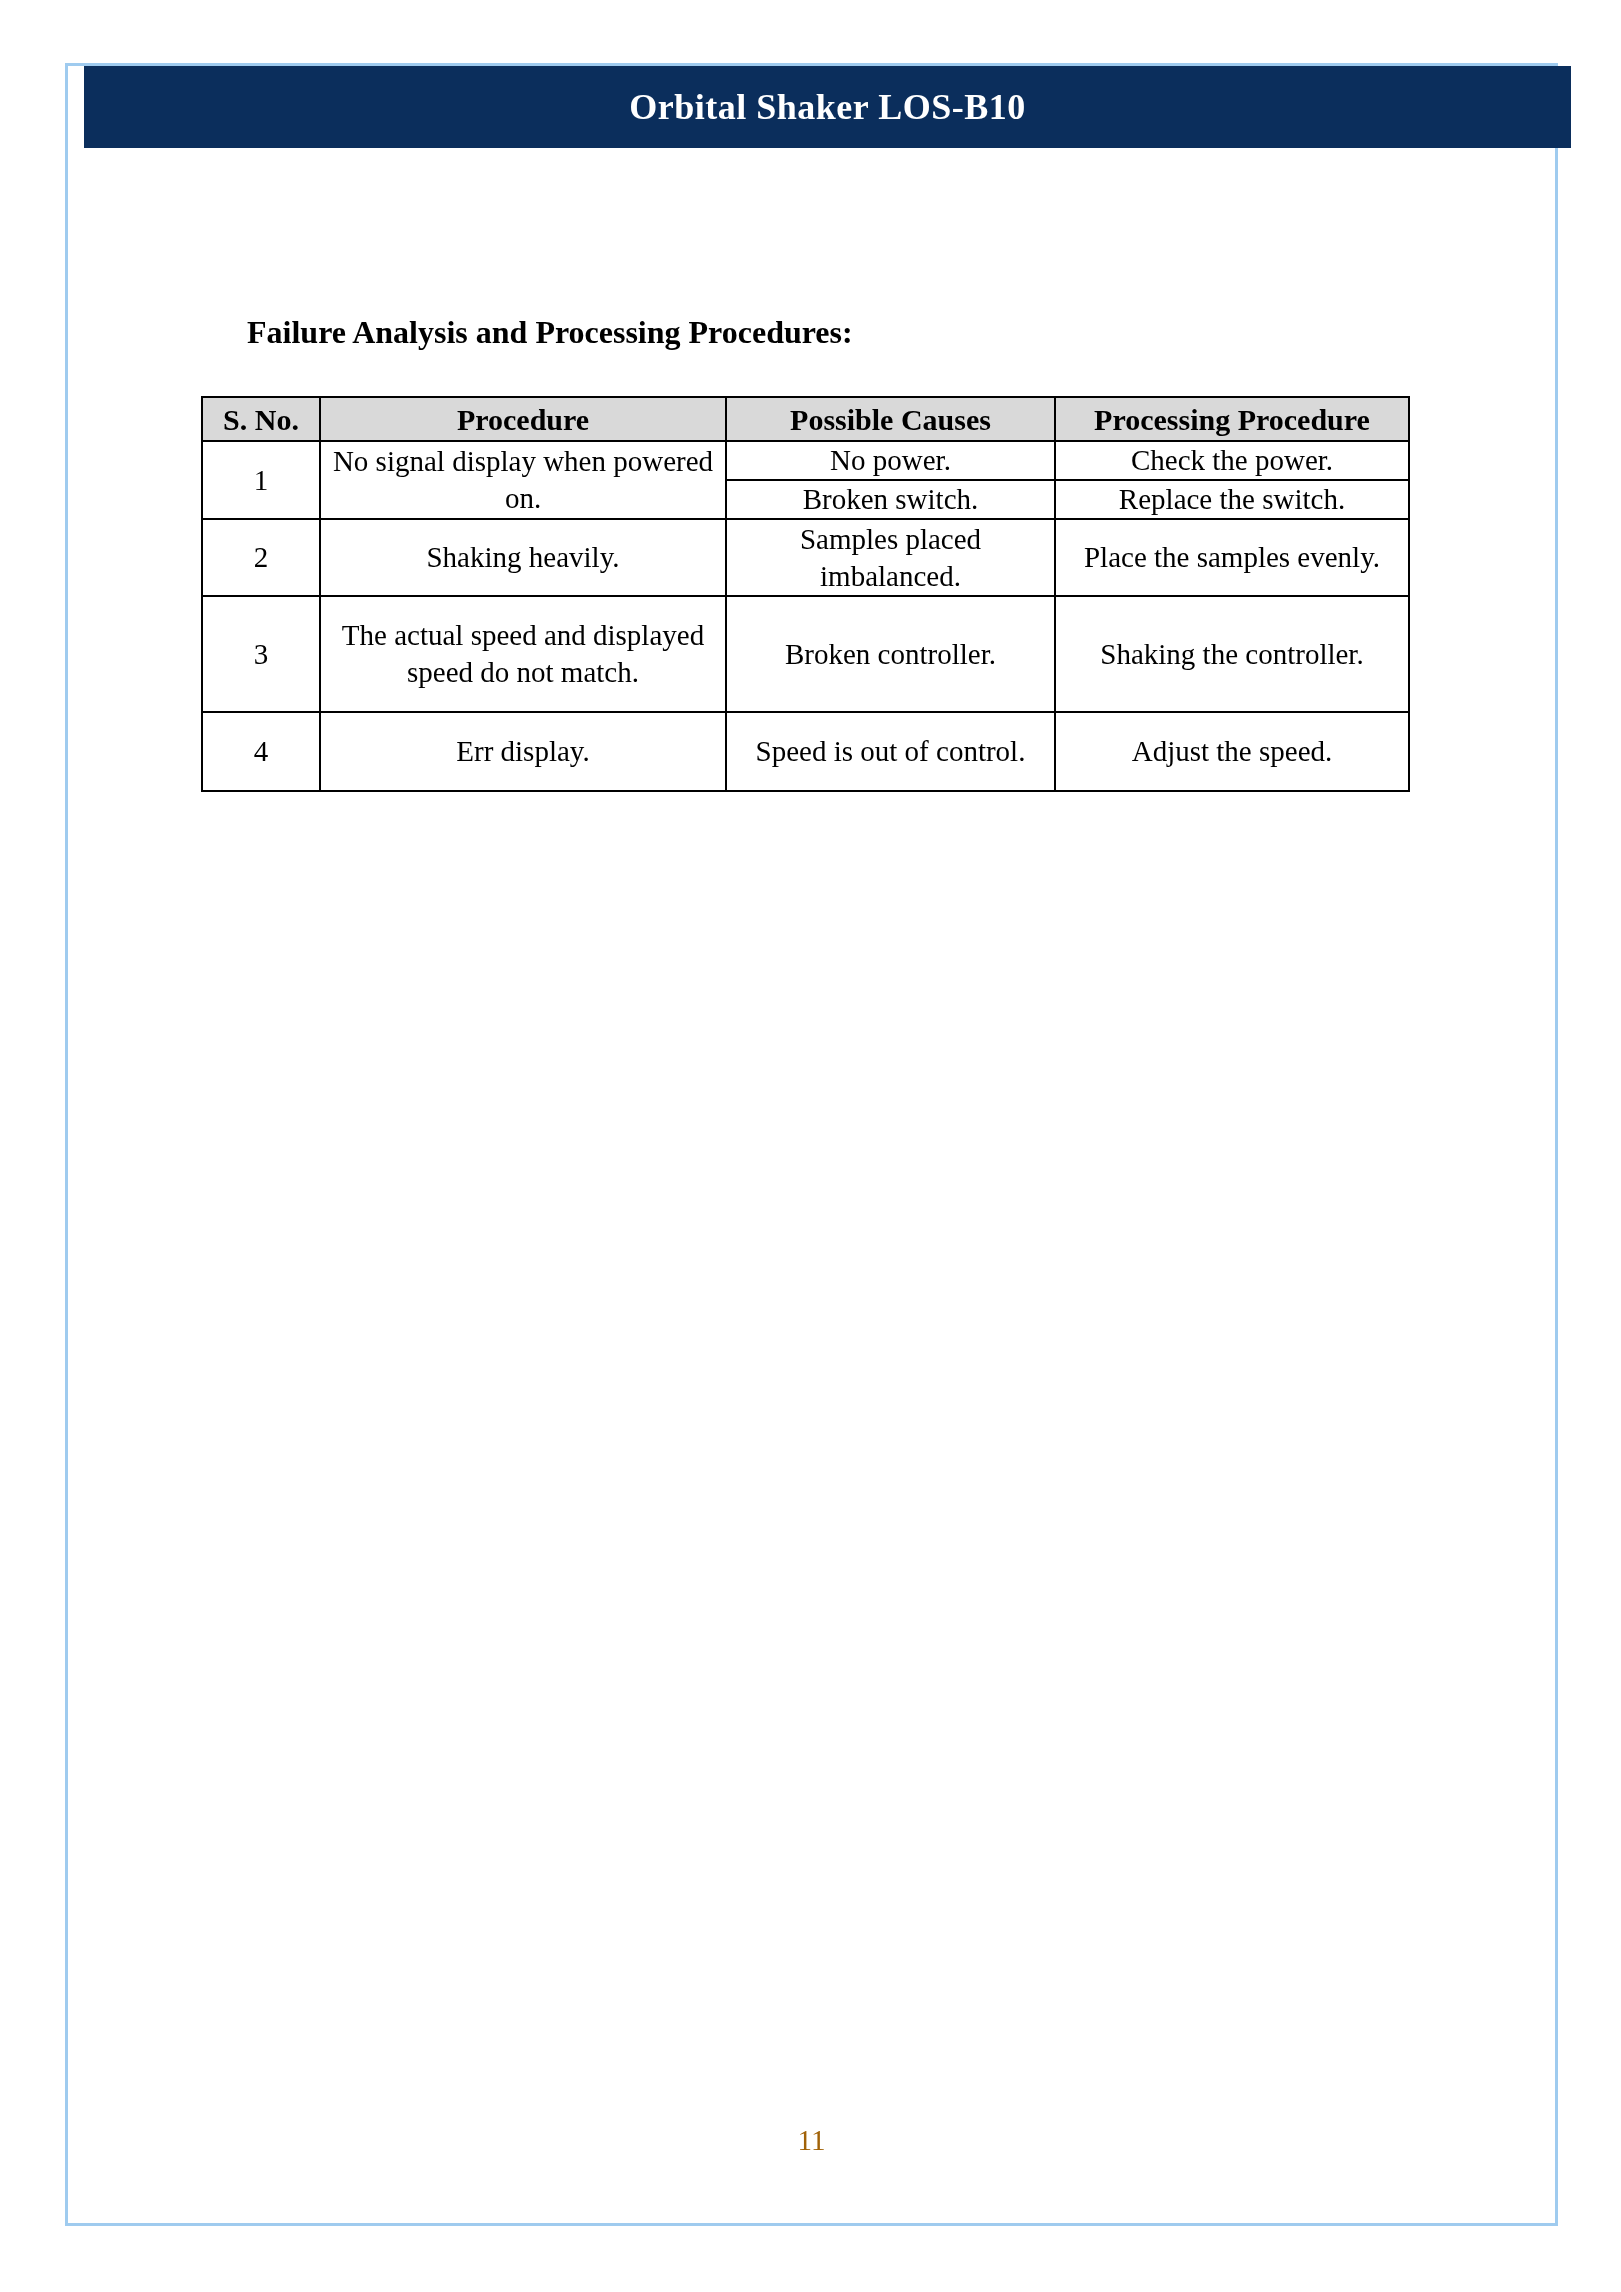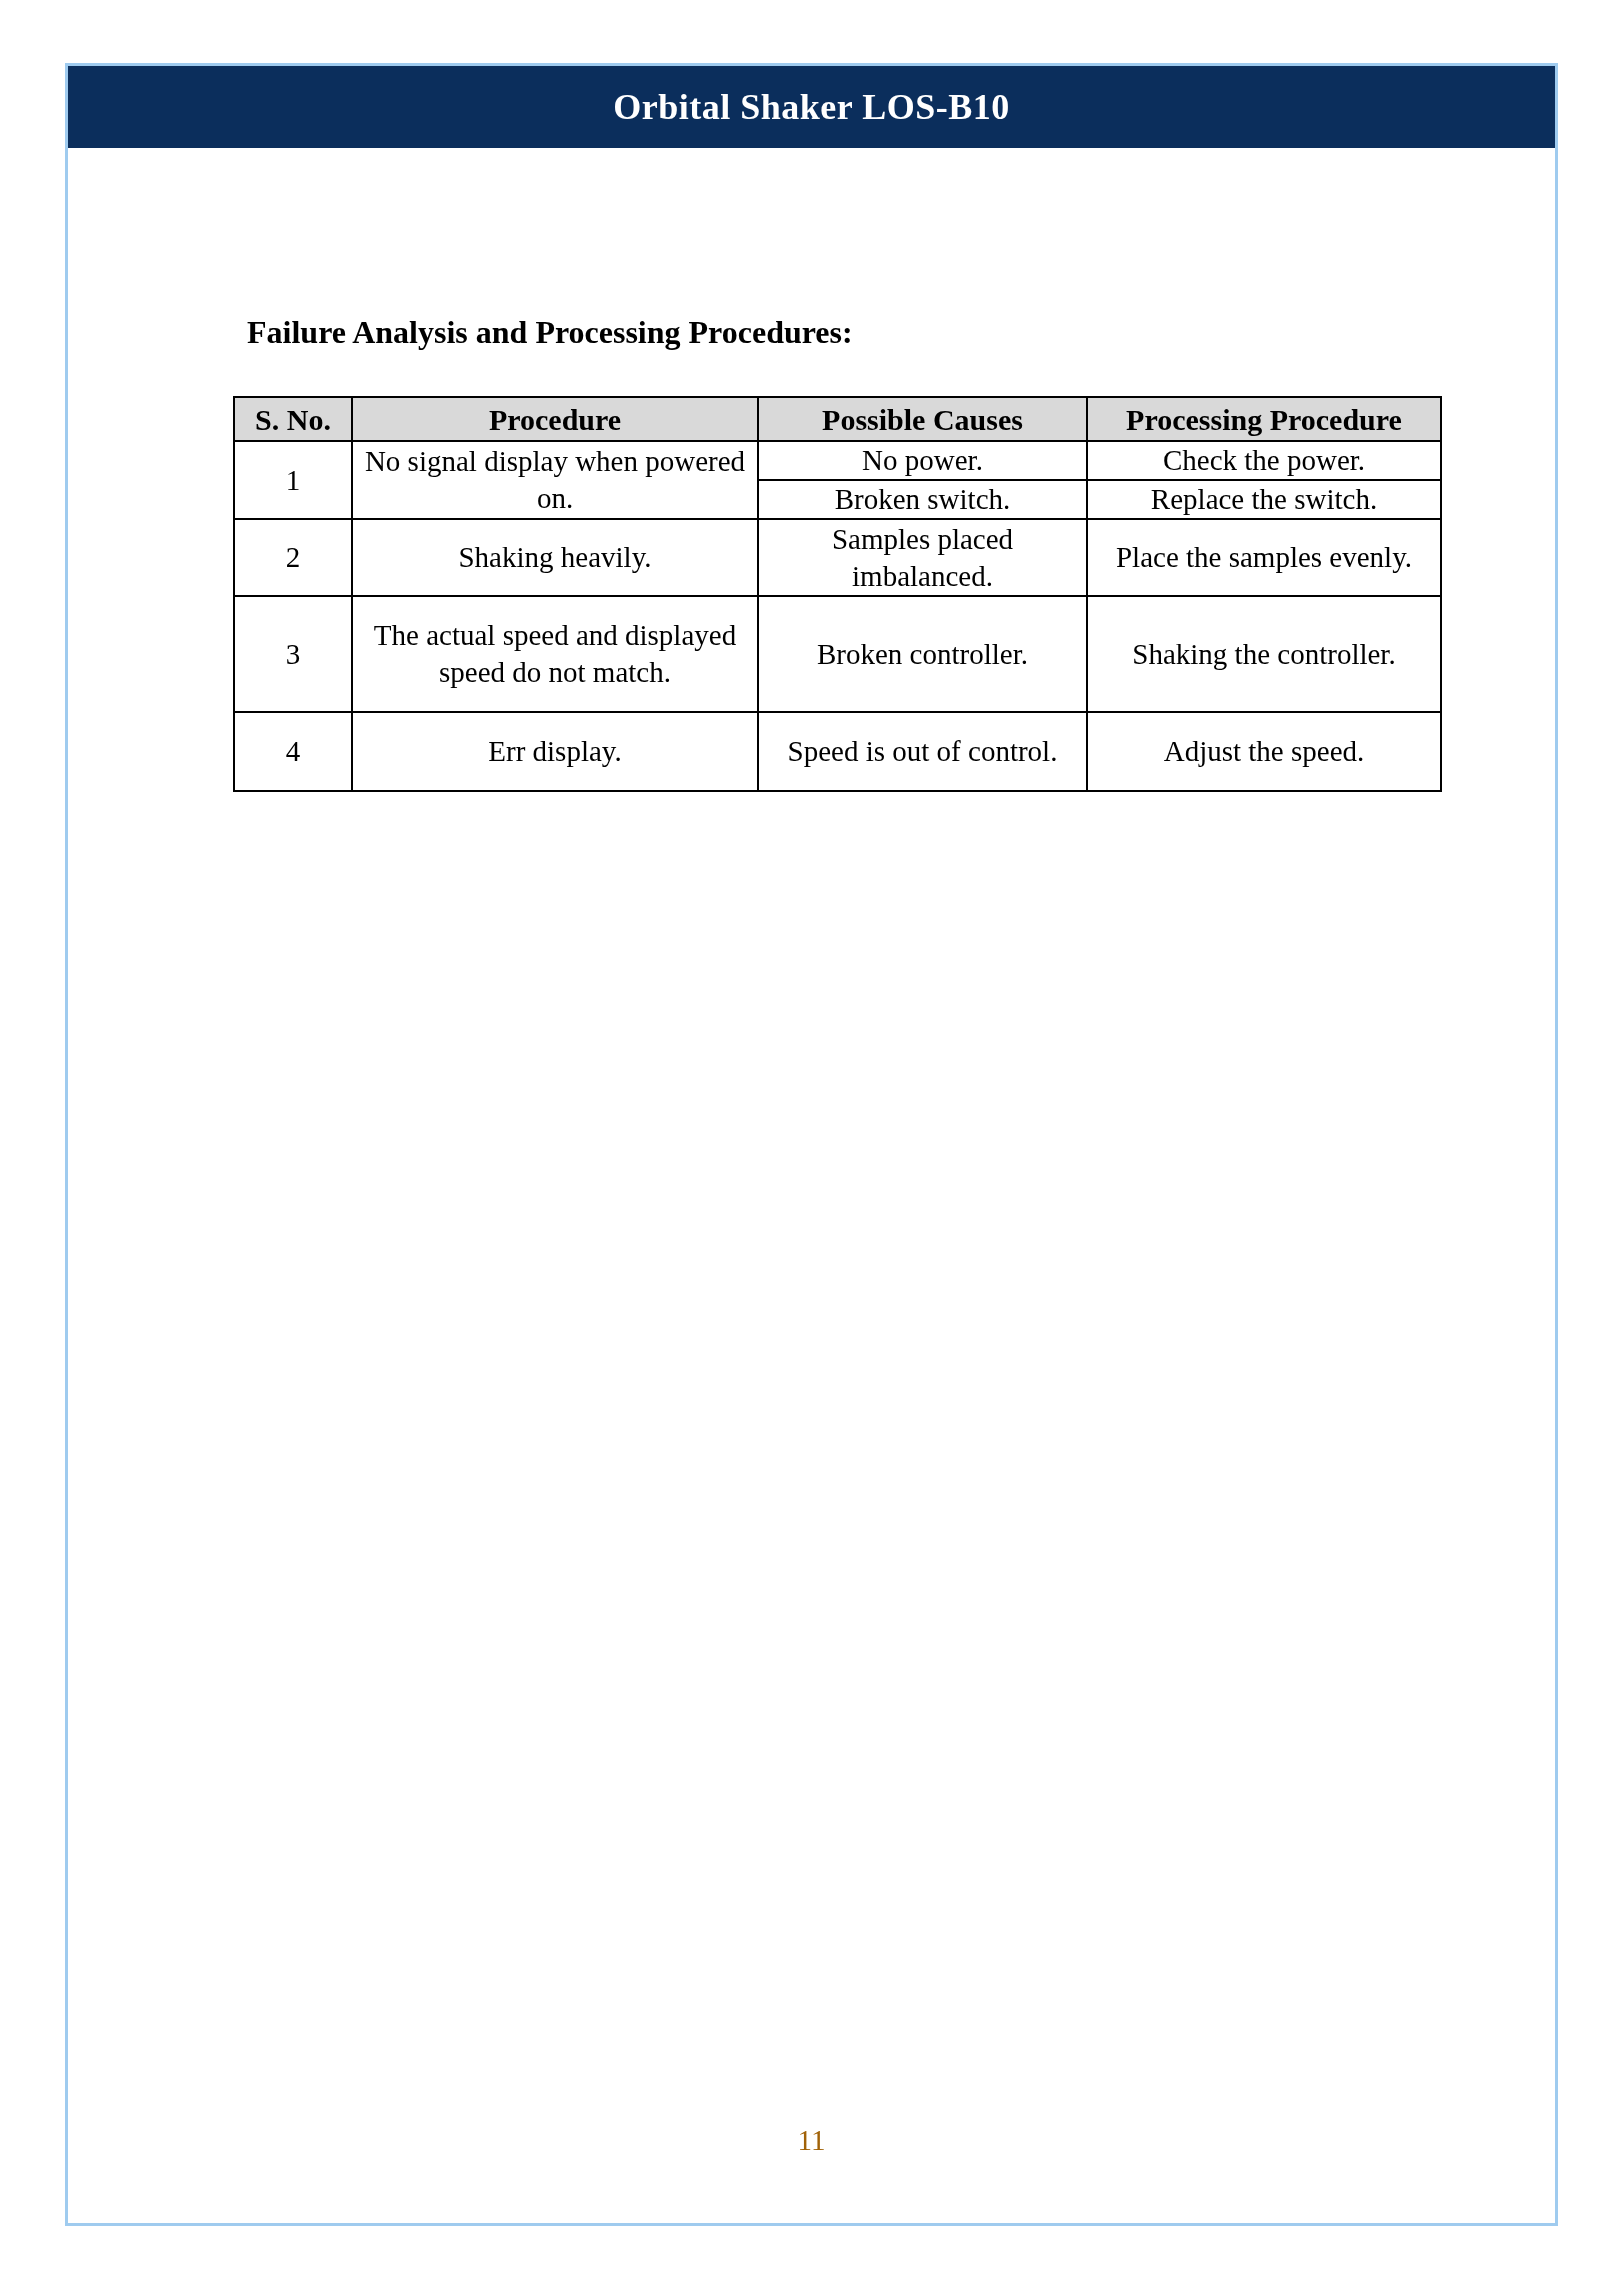--- a/index.html
+++ b/index.html
@@ -1,33 +1,33 @@
 <!DOCTYPE html>
 <html><head>
 <meta charset="utf-8">
 <style>
   * { margin:0; padding:0; box-sizing:border-box; }
   html,body { width:1621px; height:2293px; background:#ffffff; overflow:hidden;
               font-family:"Liberation Serif", serif; }
   .page-frame { position:absolute; left:65px; top:63px; width:1493px; height:2163px;
                 border:3.9px solid #9fcbef; background:#ffffff; }
-  .title-band { position:absolute; left:0; top:0; width:100%; height:82px;
+  .title-band { position:absolute; left:16px; top:0; width:100%; height:82px;
                 background:#0b2e5c; display:flex; align-items:center; justify-content:center; }
   .title-band .doc-title { color:#ffffff; font-weight:bold; font-size:36px; letter-spacing:0.5px; }
 
   .section-heading { position:absolute; left:134px; top:167px; display:flex;
                      color:#1c3e6e; font-weight:bold; font-size:41px; line-height:1.2; }
   .section-heading .sec-num { margin-right:49px; }
 
   .subtitle { position:absolute; left:179px; top:247px; color:#000000;
               font-weight:bold; font-size:32px; line-height:1.2; }
 
   table.trouble { position:absolute; left:133px; top:330px; width:1207px;
                   border-collapse:collapse; table-layout:fixed;
-                  border:2.9px solid #000;margin-left:32px; }
+                  border:2.9px solid #000; }
   table.trouble th, table.trouble td {
       border:2px solid #000; text-align:center; vertical-align:middle;
       font-size:29px; line-height:37px; padding:0 3.9px; color:#000; }
   table.trouble th { background:#d9d9d9; font-weight:bold; font-size:30px;
                      border-bottom:2.9px solid #000; height:44px; }
   tr.r1a td { height:36px; }
   tr.r1b td { border-top-width:1px; height:37px; }
   tr.rowsep td { border-top:2.9px solid #000; }
   tr.r2 td { height:77px; }
   tr.r3 td { height:116px; }

